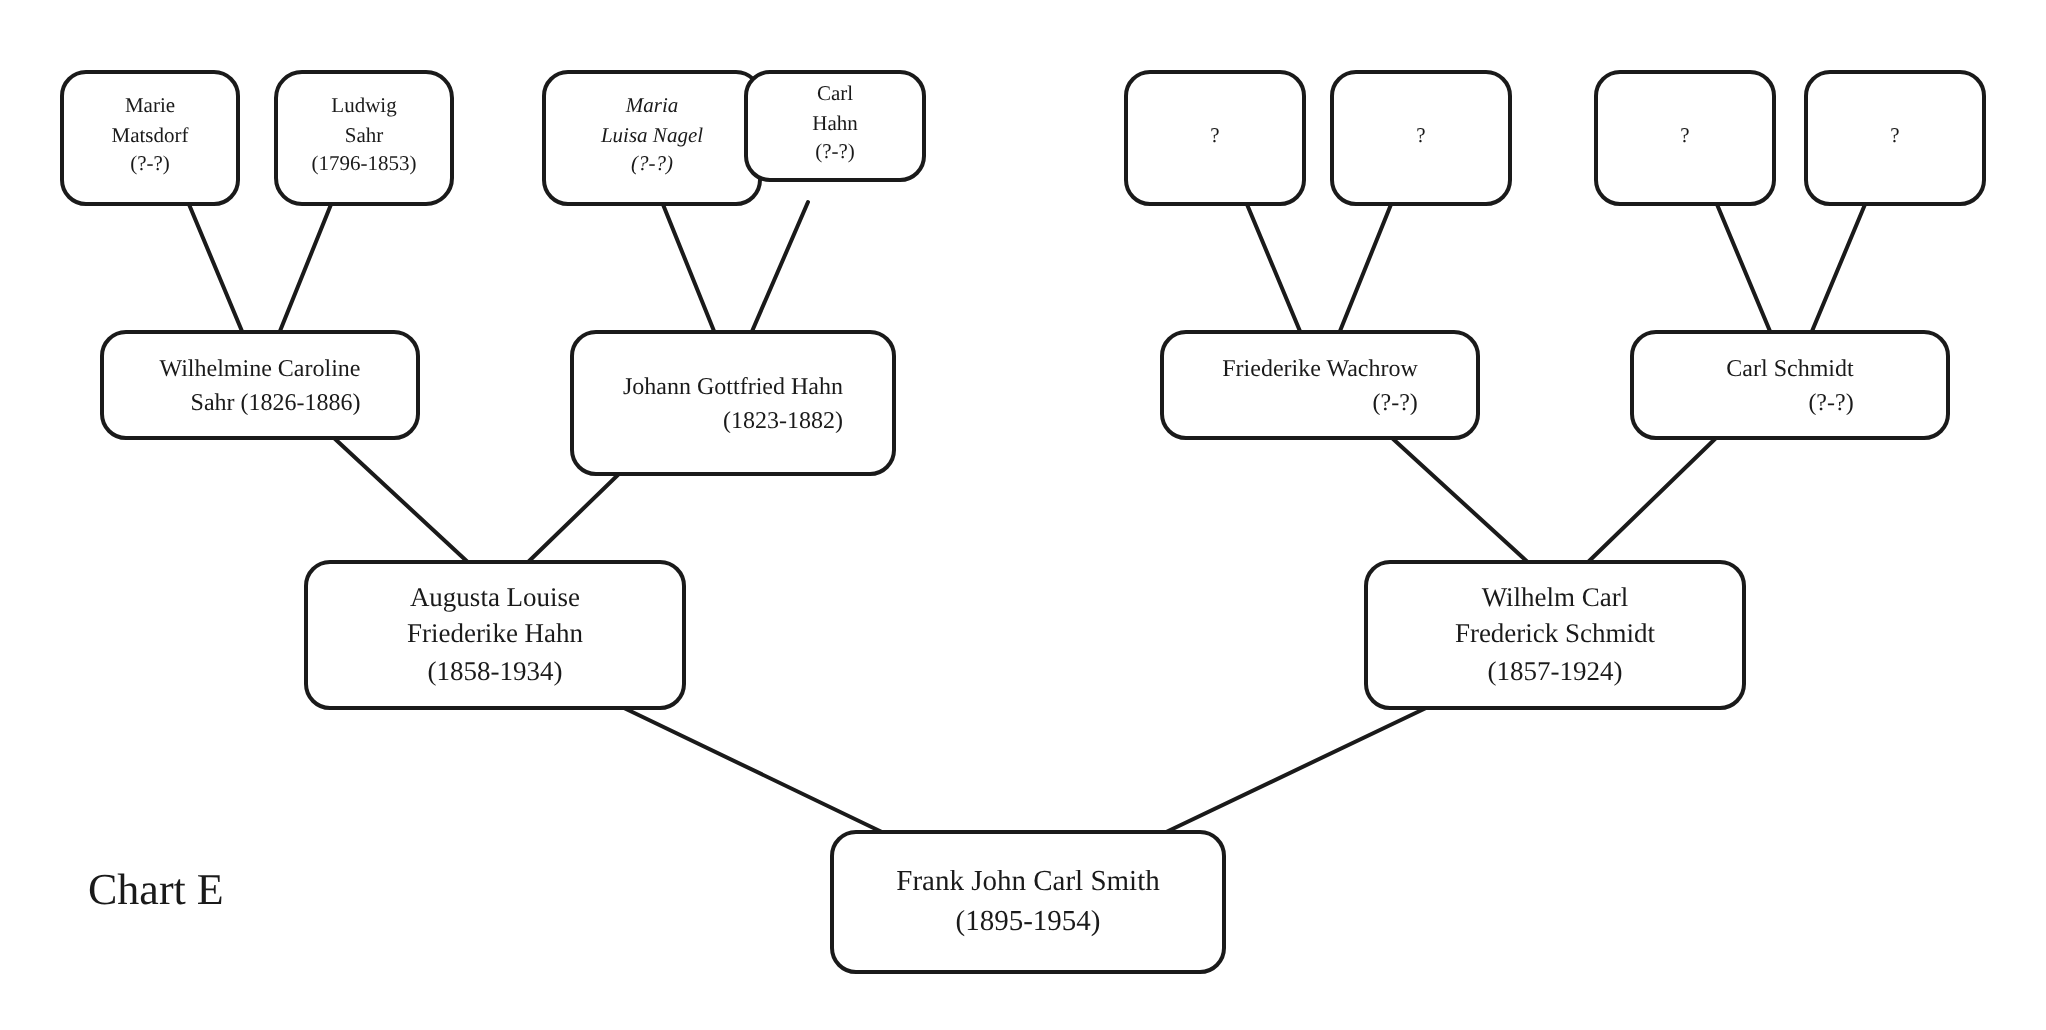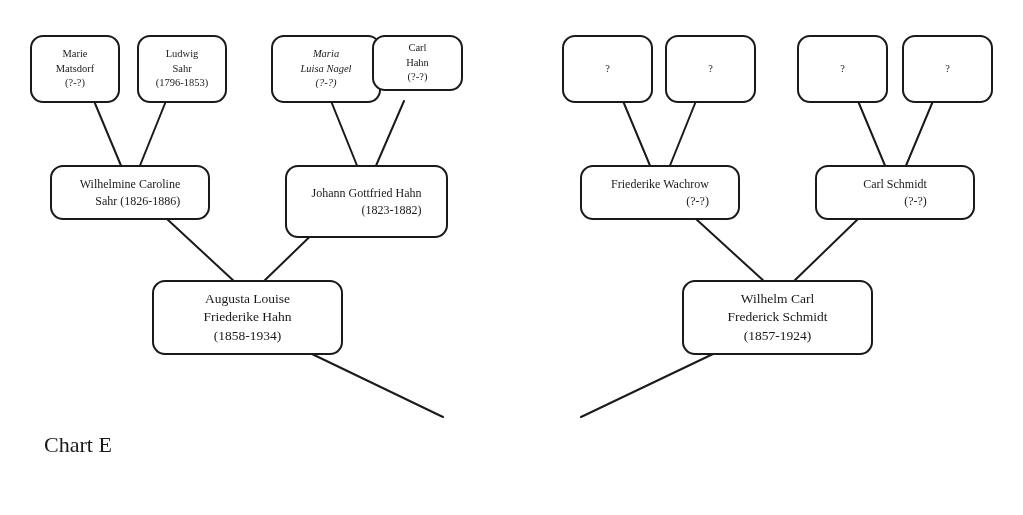--- a/index.html
+++ b/index.html
@@ -86,21 +86,21 @@
     </g>
     <g>
       <line x1="312" y1="354" x2="443" y2="417"></line>
       <line x1="713" y1="354" x2="581" y2="417"></line>
     </g>
   </svg>
 
   <div class="box gen1" style="left:30px;  top:35px; width:90px; height:68px;">Marie
 Matsdorf
 (?-?)</div>
-  <div class="box gen1" style="left:137px; top:35px; width:90px; height:68px;">Ludwig
+  <div class="box gen1" style="left:137px; top:35px; width:90px; height:68px;border-radius:14px;">Ludwig
 Sahr
 (1796-1853)</div>
   <div class="box gen1" style="left:271px; top:35px; width:110px; height:68px;font-style:italic;">Maria
 Luisa Nagel
 (?-?)</div>
   <div class="box gen1" style="left:372px; top:35px; width:91px; height:56px;">Carl
 Hahn
 (?-?)</div>
   <div class="box gen1" style="left:562px; top:35px; width:91px; height:68px;">?</div>
   <div class="box gen1" style="left:665px; top:35px; width:91px; height:68px;">?</div>
@@ -116,16 +116,18 @@
   <div class="box gen2" style="left:815px; top:165px; width:160px; height:55px;">Carl Schmidt
 (?-?)</div>
 
   <div class="box gen3" style="left:152px; top:280px; width:191px; height:75px;">Augusta Louise
 Friederike Hahn
 (1858-1934)</div>
   <div class="box gen3" style="left:682px; top:280px; width:191px; height:75px;">Wilhelm Carl
 Frederick Schmidt
 (1857-1924)</div>
 
+  <div class="box gen4" style="left:415px; top:415px; width:198px; height:72px;">Frank John Carl Smith
+(1895-1954)</div>
 
   <div class="chart-label">Chart E</div>
 
 </div>
 
 </body></html>

